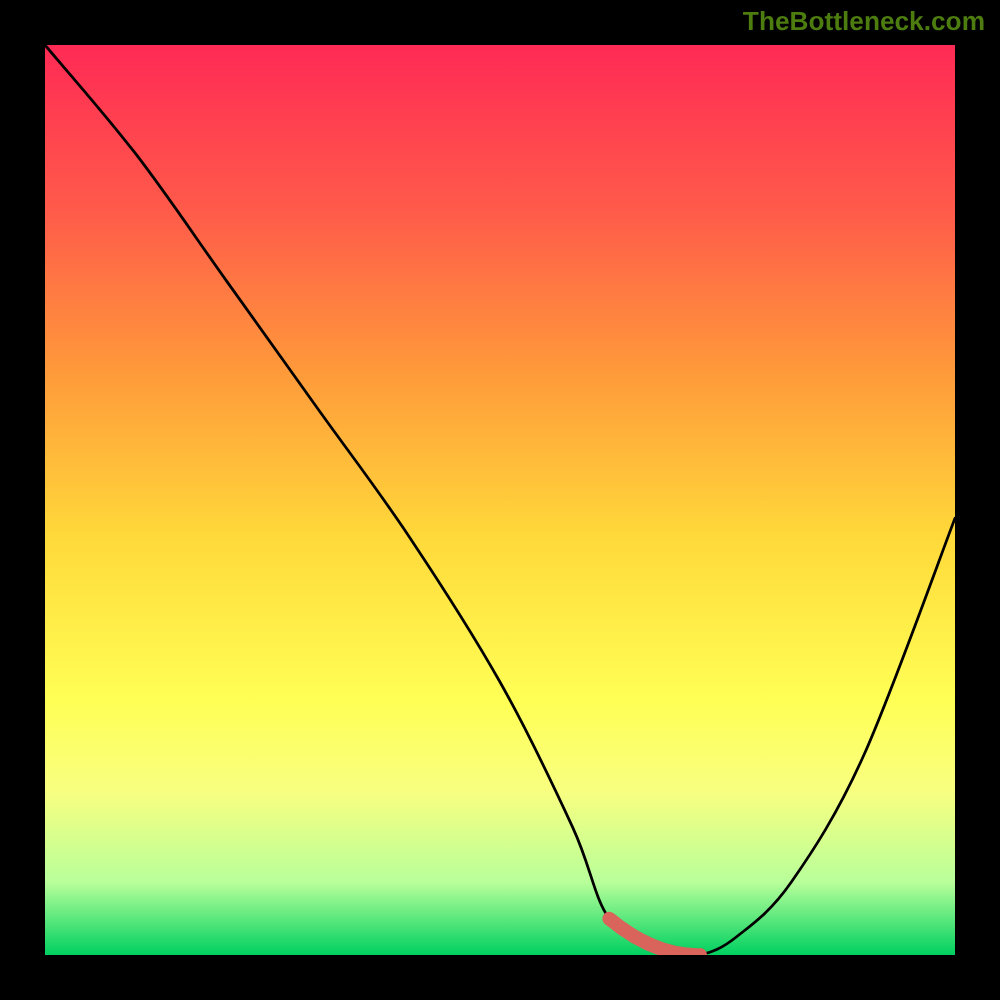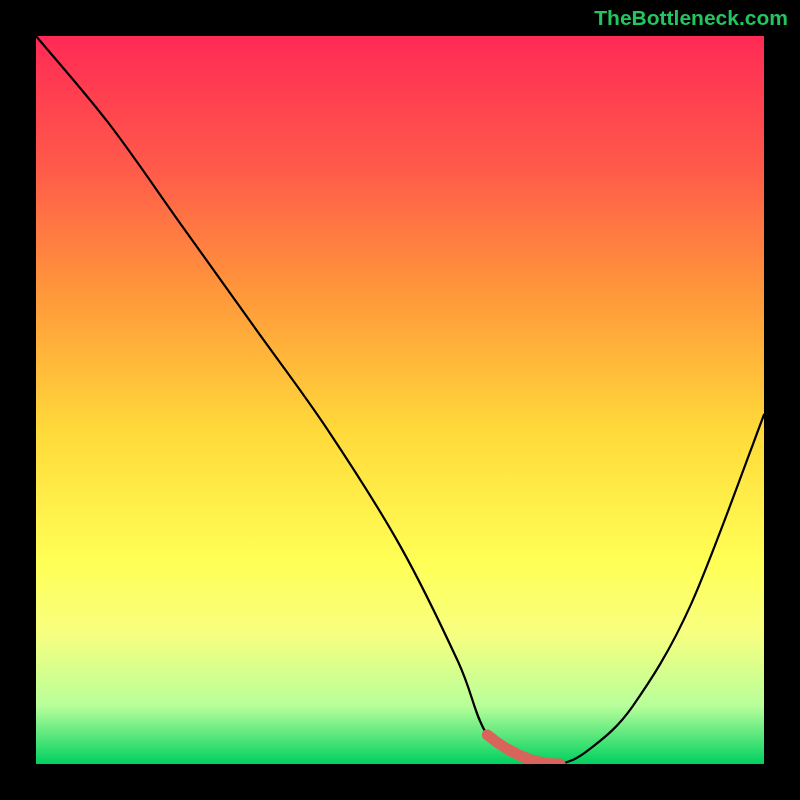--- a/index.html
+++ b/index.html
@@ -8,21 +8,21 @@
     width: 800px;
     height: 800px;
     background: #000;
     position: relative;
     font-family: Arial, sans-serif;
   }
   .watermark {
     position: absolute;
     top: 6px;
     right: 12px;
-    color: #22c55e;
+    color: #4d7c0f;
     font-size: 21px;
     font-weight: bold;
     z-index: 10;
   }
   .plot-area {
     position: absolute;
     left: 36px;
     top: 36px;
     width: 728px;
     height: 728px;

